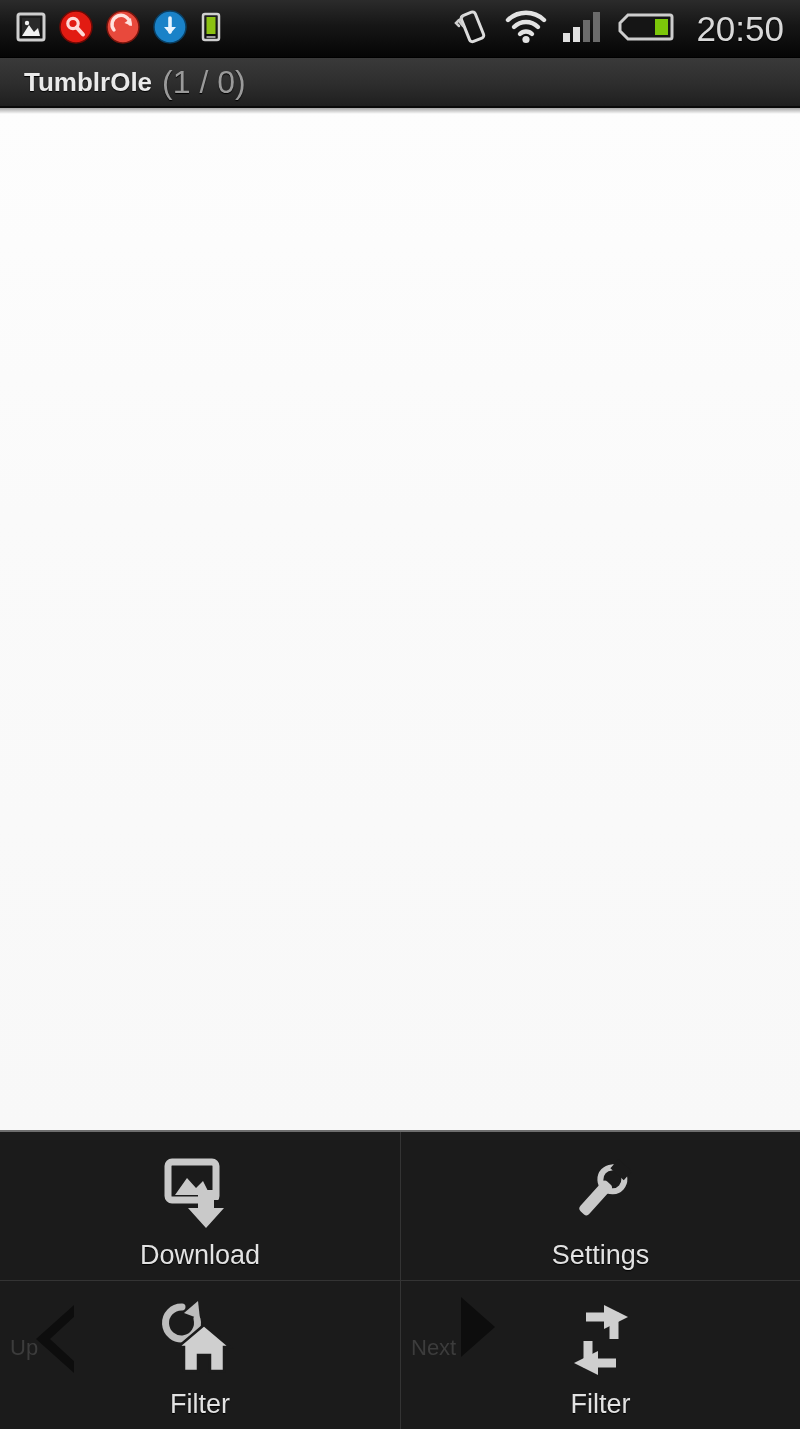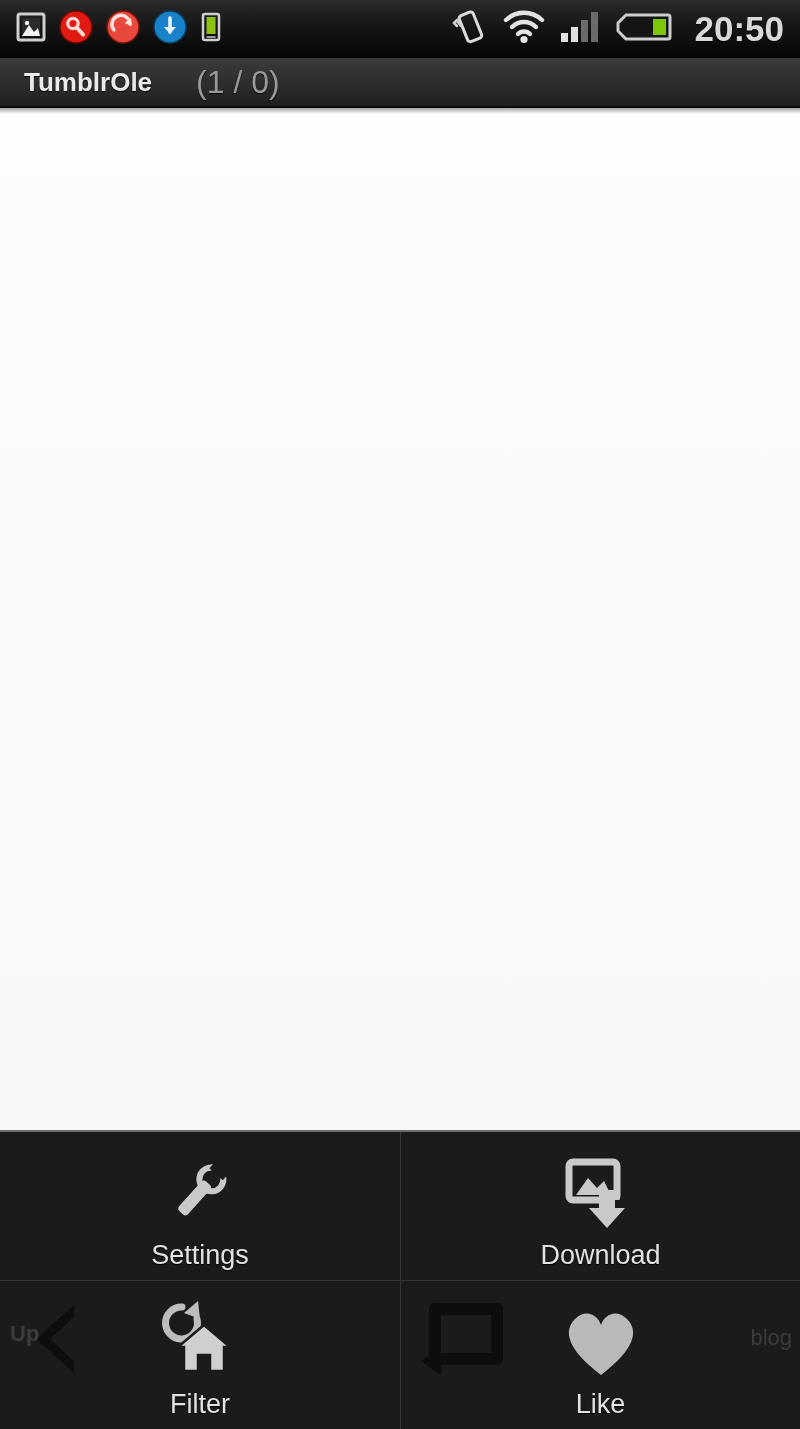--- a/index.html
+++ b/index.html
@@ -25,35 +25,34 @@
     padding: 0 16px 0 16px;
     border-bottom: 1px solid #000;
   }
   .status-left { display: flex; align-items: center; gap: 13px; }
   .status-right { display: flex; align-items: center; gap: 14px; margin-left: auto; }
   .sicon { display: block; }
 
   #clock {
     color: #d9d9d9;
     font-size: 35px;
-    font-weight: bold;
+    font-weight: normal;
     letter-spacing: 0px;
     line-height: 1;
     margin-left: 8px;
     text-shadow: 0 1px 1px #000;
   }
 
   
   #title-bar {
     height: 50px; flex: 0 0 50px;
     background: linear-gradient(to bottom, #3a3a3a 0%, #2d2d2d 55%, #1f1f1f 100%);
     display: flex; align-items: center;
     padding-left: 24px;
     border-bottom: 2px solid #0a0a0a;
-    gap: 34px;
   }
   #app-title {
     color: #eaeaea;
     font-size: 26px;
     font-weight: bold;
     text-shadow: 0 1px 1px #000;
   }
   #app-counter {
     color: #9a9a9a;
     font-size: 32px;
@@ -112,21 +111,21 @@
     white-space: nowrap;
   }
 
   
   .ghost {
     position: absolute;
     color: #3c3c3c;
     font-size: 22px;
     pointer-events: none;
   }
-  .ghost-left  { left: 10px;  top: 40px; font-weight: bold; }
+  .ghost-left  { left: 10px;  top: 54px; }
   .ghost-right { right: 8px;  top: 44px; }
 
   .ghost-chevron-left {
     position: absolute; left: 36px; top: 24px;
     width: 0; height: 0;
     border-top: 34px solid transparent;
     border-bottom: 34px solid transparent;
     border-right: 38px solid #0d0d0d;
   }
   .ghost-chevron-left::after {
@@ -260,73 +259,76 @@
     <span id="app-counter">(1 / 0)</span>
   </div>
 
   <div id="content">
     <div id="content-shadow"></div>
   </div>
 
   <div id="options-menu">
 
     <div class="menu-row row-top">
+
+      <div class="menu-cell">
+        <div class="cell-icon">
+          <svg width="84" height="84" viewBox="0 0 84 84">
+            <rect x="10" y="12" width="48" height="38" rx="4" fill="none" stroke="#c9c9c9" stroke-width="7"></rect>
+            <path d="M17 45 L29 28 L38 38 L45 31 L52 45 Z" fill="#c9c9c9"></path>
+            <rect x="40" y="40" width="16" height="20" fill="#c9c9c9"></rect>
+            <path d="M30 58 L48 58 L48 50 L64 50 L48 74 Z" fill="#1b1b1b"></path>
+            <path d="M40 44 L56 44 L56 58 L66 58 L48 78 L30 58 L40 58 Z" fill="#c9c9c9"></path>
+          </svg>
+        </div>
+        <div class="cell-label">Download</div>
+      </div>
 
       <div class="menu-cell">
         <div class="cell-icon">
           <svg width="84" height="84" viewBox="0 0 84 84">
             <g transform="rotate(42 42 42)">
               <rect x="36" y="30" width="12" height="40" rx="4" fill="#c9c9c9"></rect>
               <path d="M42 10 a15 15 0 1 0 0 30 a15 15 0 1 0 0 -30 Z
                        M42 16 a9 9 0 1 1 0 18 a9 9 0 1 1 0 -18 Z" fill="#c9c9c9"></path>
               <rect x="33" y="6" width="18" height="12" fill="#1b1b1b"></rect>
             </g>
           </svg>
         </div>
         <div class="cell-label">Settings</div>
       </div>
 
-      <div class="menu-cell">
-        <div class="cell-icon">
-          <svg width="84" height="84" viewBox="0 0 84 84">
-            <rect x="10" y="12" width="48" height="38" rx="4" fill="none" stroke="#c9c9c9" stroke-width="7"></rect>
-            <path d="M17 45 L29 28 L38 38 L45 31 L52 45 Z" fill="#c9c9c9"></path>
-            <rect x="40" y="40" width="16" height="20" fill="#c9c9c9"></rect>
-            <path d="M30 58 L48 58 L48 50 L64 50 L48 74 Z" fill="#1b1b1b"></path>
-            <path d="M40 44 L56 44 L56 58 L66 58 L48 78 L30 58 L40 58 Z" fill="#c9c9c9"></path>
-          </svg>
-        </div>
-        <div class="cell-label">Download</div>
-      </div>
-
     </div>
 
     <div class="menu-row row-bottom">
 
       <div class="menu-cell">
         <div class="ghost-chevron-left"></div>
         <span class="ghost ghost-left">Up</span>
         <div class="cell-icon">
           <svg width="96" height="88" viewBox="0 0 96 88">
             <path d="M30 10 A16 16 0 1 0 45 22" fill="none" stroke="#bdbdbd" stroke-width="7" stroke-linecap="round"></path>
             <path d="M46 4 L48 22 L32 16 Z" fill="#bdbdbd"></path>
             <path d="M52 28 L78 50 L72 50 L72 74 L58 74 L58 58 L46 58 L46 74 L32 74 L32 50 L26 50 Z" fill="#cfcfcf"></path>
             <path d="M52 28 L78 50 L72 50 L72 74 L58 74 L58 58 L46 58 L46 74 L32 74 L32 50 L26 50 Z" fill="none" stroke="#1b1b1b" stroke-width="2.5"></path>
           </svg>
         </div>
         <div class="cell-label">Filter</div>
       </div>
 
-
       <div class="menu-cell">
-        <div class="ghost-reblog-box"></div>
-        <span class="ghost ghost-right">blog</span>
+        <div class="ghost-chevron-right"></div>
+        <span class="ghost ghost-left">Next</span>
         <div class="cell-icon">
-          <svg width="92" height="88" viewBox="0 0 92 88">
-            <path d="M46 78 C12 52 8 34 20 22 C31 11 43 18 46 28 C49 18 61 11 72 22 C84 34 80 52 46 78 Z" fill="#b9b9b9"></path>
+          <svg width="90" height="88" viewBox="0 0 90 88">
+            <path d="M30 20 H58 V42" fill="none" stroke="#cfcfcf" stroke-width="9" stroke-linejoin="miter"></path>
+            <path d="M48 8 L72 20 L48 32 Z" fill="#cfcfcf"></path>
+            <path d="M60 66 H32 V44" fill="none" stroke="#cfcfcf" stroke-width="9" stroke-linejoin="miter"></path>
+            <path d="M42 78 L18 66 L42 54 Z" fill="#cfcfcf"></path>
           </svg>
         </div>
-        <div class="cell-label">Like</div>
+        <div class="cell-label">Filter</div>
       </div>
+
     </div>
   </div>
 
 </div>
 
 </body></html>

